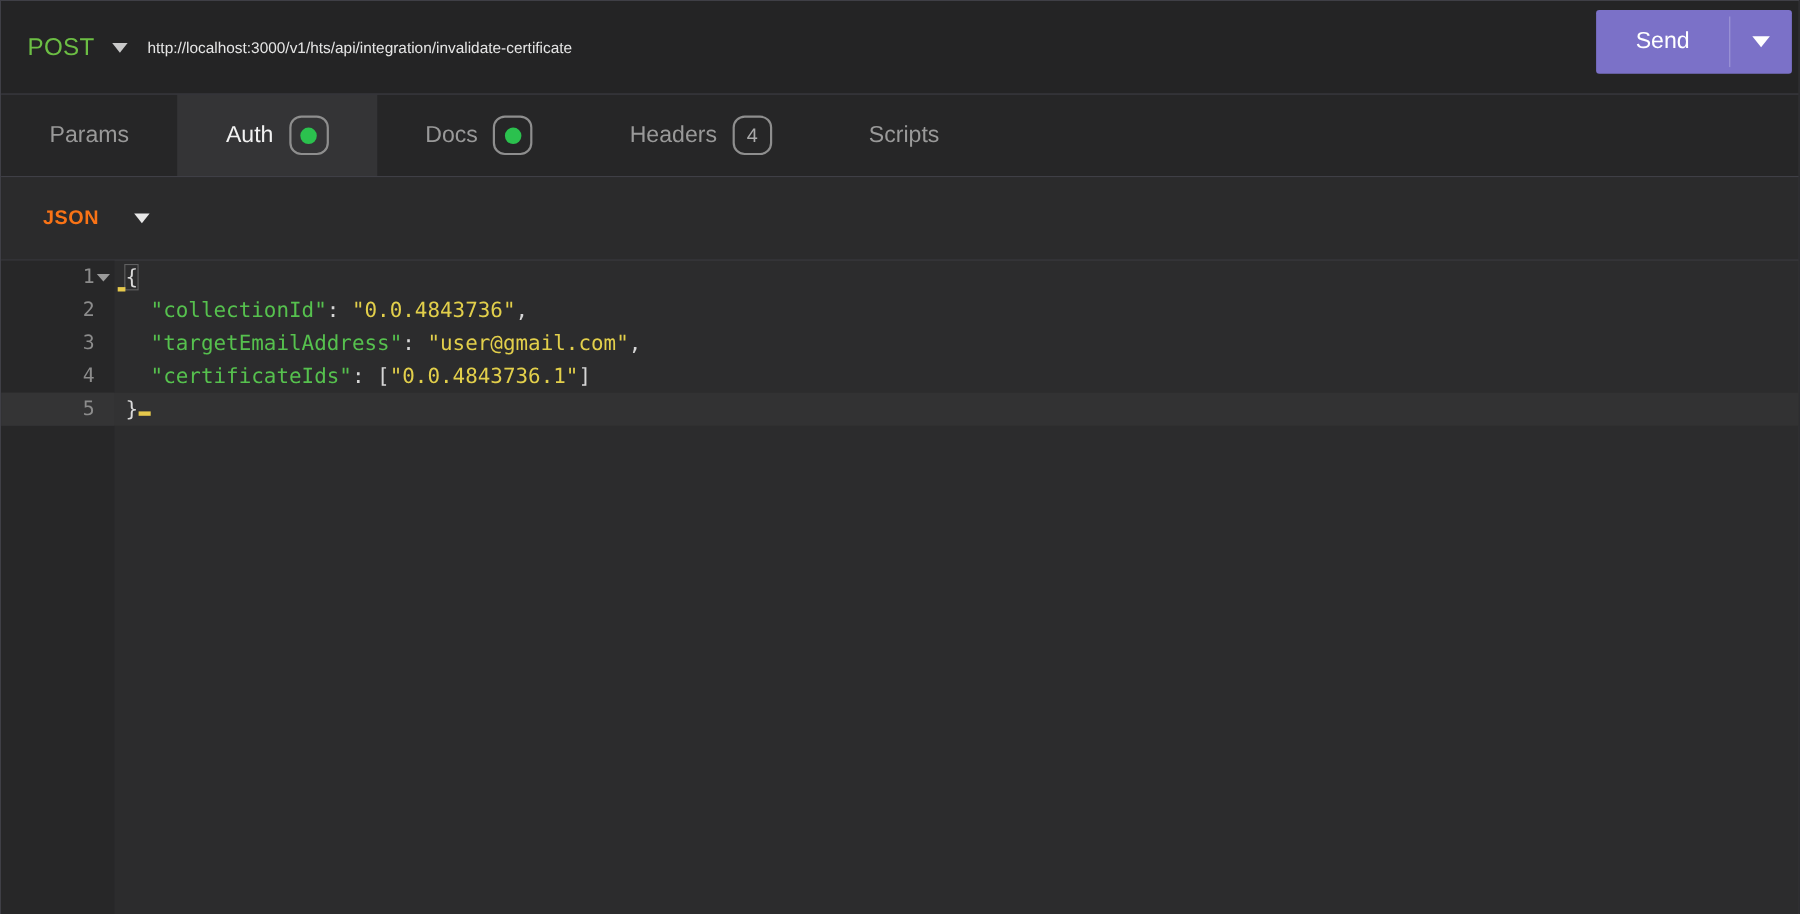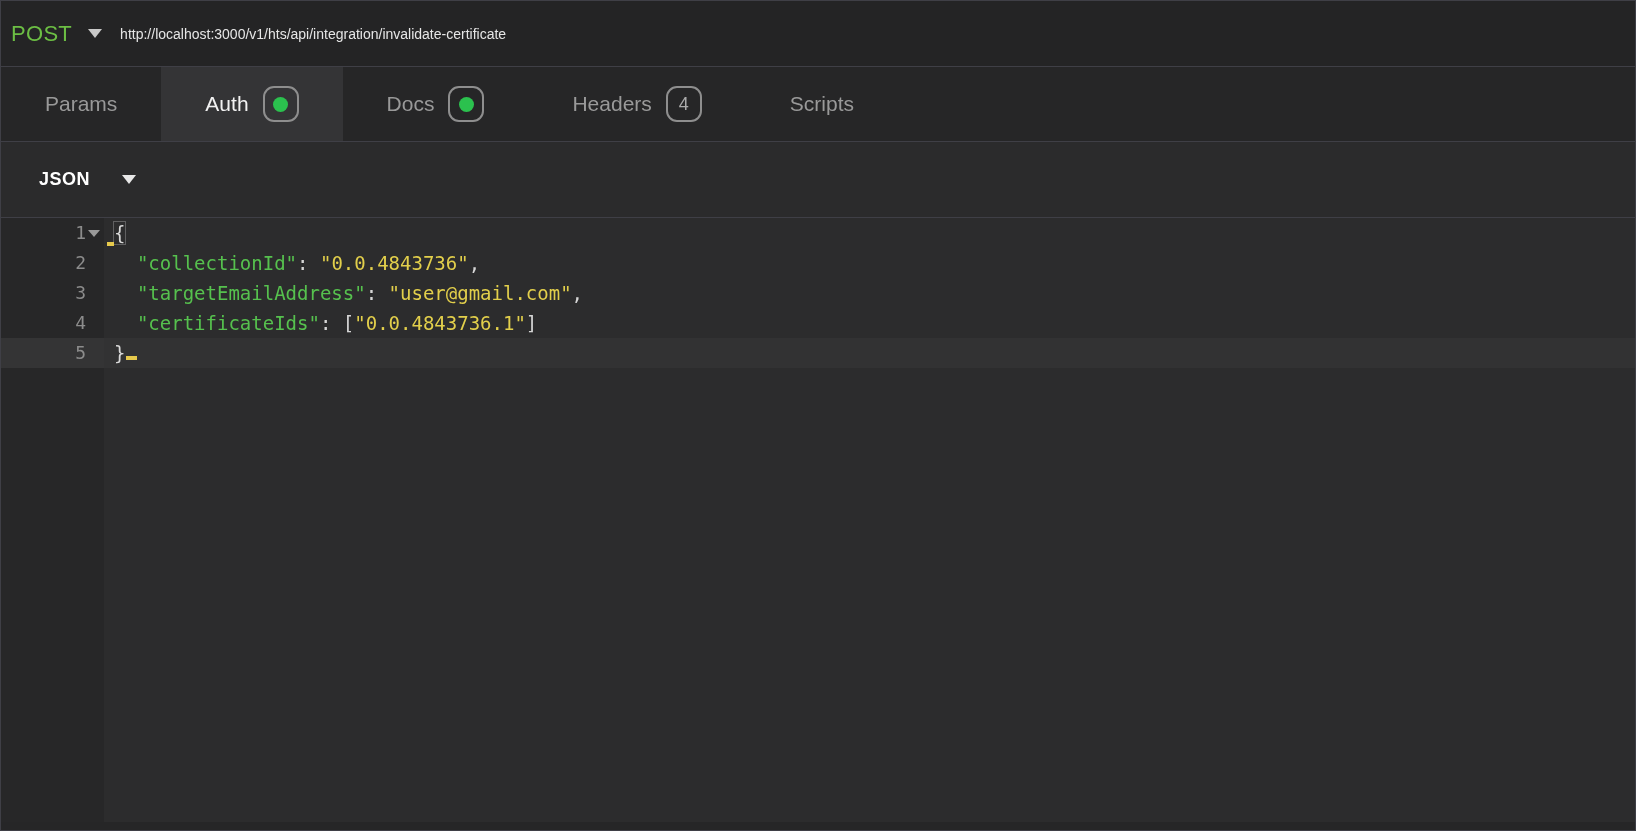--- a/index.html
+++ b/index.html
@@ -1,22 +1,22 @@
 <!DOCTYPE html>
 <html><head>
 <meta charset="utf-8">
 <style>
   * { margin:0; padding:0; box-sizing:border-box; }
   html,body { width:1636px; height:831px; background:#262627; overflow:hidden;
               font-family:"Liberation Sans", sans-serif; }
   .app { position:relative; width:1636px; height:831px; border:1px solid #3f3f46; background:#262627; }
 
   
-  .url-bar { position:relative; height:66px; background:#242425; border-bottom:1px solid #3f3f46;
-             display:flex; align-items:center; padding-left:10px; }
+  .url-bar { position:relative; height:85px; background:#242425; border-bottom:1px solid #3f3f46;
+             display:flex; align-items:center; padding-left:24px; }
   .method { color:#6cbe44; font-size:22px; letter-spacing:0.3px; cursor:pointer; }
   .caret-down { width:0; height:0; border-left:7px solid transparent; border-right:7px solid transparent;
                 border-top:9px solid #c9c9c9; display:inline-block; }
   .method-caret { margin:0 18px 0 16px; cursor:pointer; }
   .url-text { color:#e6e6e6; font-size:14px; white-space:nowrap; }
   .send-btn { position:absolute; top:8px; right:6px; height:58px; width:178px; background:#7b71c8;
               border-radius:3px; display:flex; align-items:stretch; cursor:pointer; }
   .send-main { width:121px; display:flex; align-items:center; justify-content:center;
                color:#ffffff; font-size:21px; }
   .send-split { width:1px; background:rgba(255,255,255,0.28); margin:6px 0; }
@@ -28,21 +28,21 @@
   .tab { display:flex; align-items:center; gap:14px; padding:0 44px; color:#999999; font-size:21px; cursor:pointer; }
   .tab.active { background:#343436; color:#f2f2f2; }
   .badge { width:36px; height:36px; border:2px solid #8e8e8e; border-radius:11px;
            display:flex; align-items:center; justify-content:center; flex:0 0 auto; }
   .badge .dot { width:15px; height:15px; border-radius:50%; background:#2bc14e; }
   .badge .count { color:#aaaaaa; font-size:18px; }
 
   
   .format-bar { height:77px; background:#2b2b2c; border-top:1px solid #3f3f46; border-bottom:1px solid #3f3f46;
                 display:flex; align-items:center; padding-left:38px; }
-  .format-label { color:#ffffff; font-size:18px; font-weight:bold; letter-spacing:0.5px; cursor:pointer; }
+  .format-label { color:#f97316; font-size:18px; font-weight:bold; letter-spacing:0.5px; cursor:pointer; }
   .format-caret { margin-left:32px; border-top-color:#e8e8e8; cursor:pointer; }
 
   
   .editor { position:relative; height:604px; background:#2c2c2d;
             font-family:"DejaVu Sans Mono","Liberation Mono",monospace; font-size:19px; }
   .gutter-bg { position:absolute; left:0; top:0; bottom:0; width:103px; background:#272728; }
   .line { position:relative; height:30px; line-height:30px; display:flex; white-space:pre; }
   .line.current { background:#323233; }
   .line.current .gutter { background:#343435; }
   .gutter { position:relative; z-index:1; width:103px; flex:0 0 auto; display:flex; justify-content:flex-end; }
@@ -60,20 +60,27 @@
 </style>
 </head>
 <body>
 
 <div class="app">
 
   <div class="url-bar">
     <span class="method">POST</span>
     <span class="caret-down method-caret"></span>
     <span class="url-text">http://localhost:3000/v1/hts/api/integration/invalidate-certificate</span>
+    <div class="send-btn">
+      <div class="send-main">Send</div>
+      <div class="send-split"></div>
+      <div class="send-caret-wrap">
+        <span class="caret-down"></span>
+      </div>
+    </div>
   </div>
 
   <div class="tabs">
     <div class="tab">
       <span>Params</span>
     </div>
     <div class="tab active">
       <span>Auth</span>
       <span class="badge">
           <span class="dot"></span>

